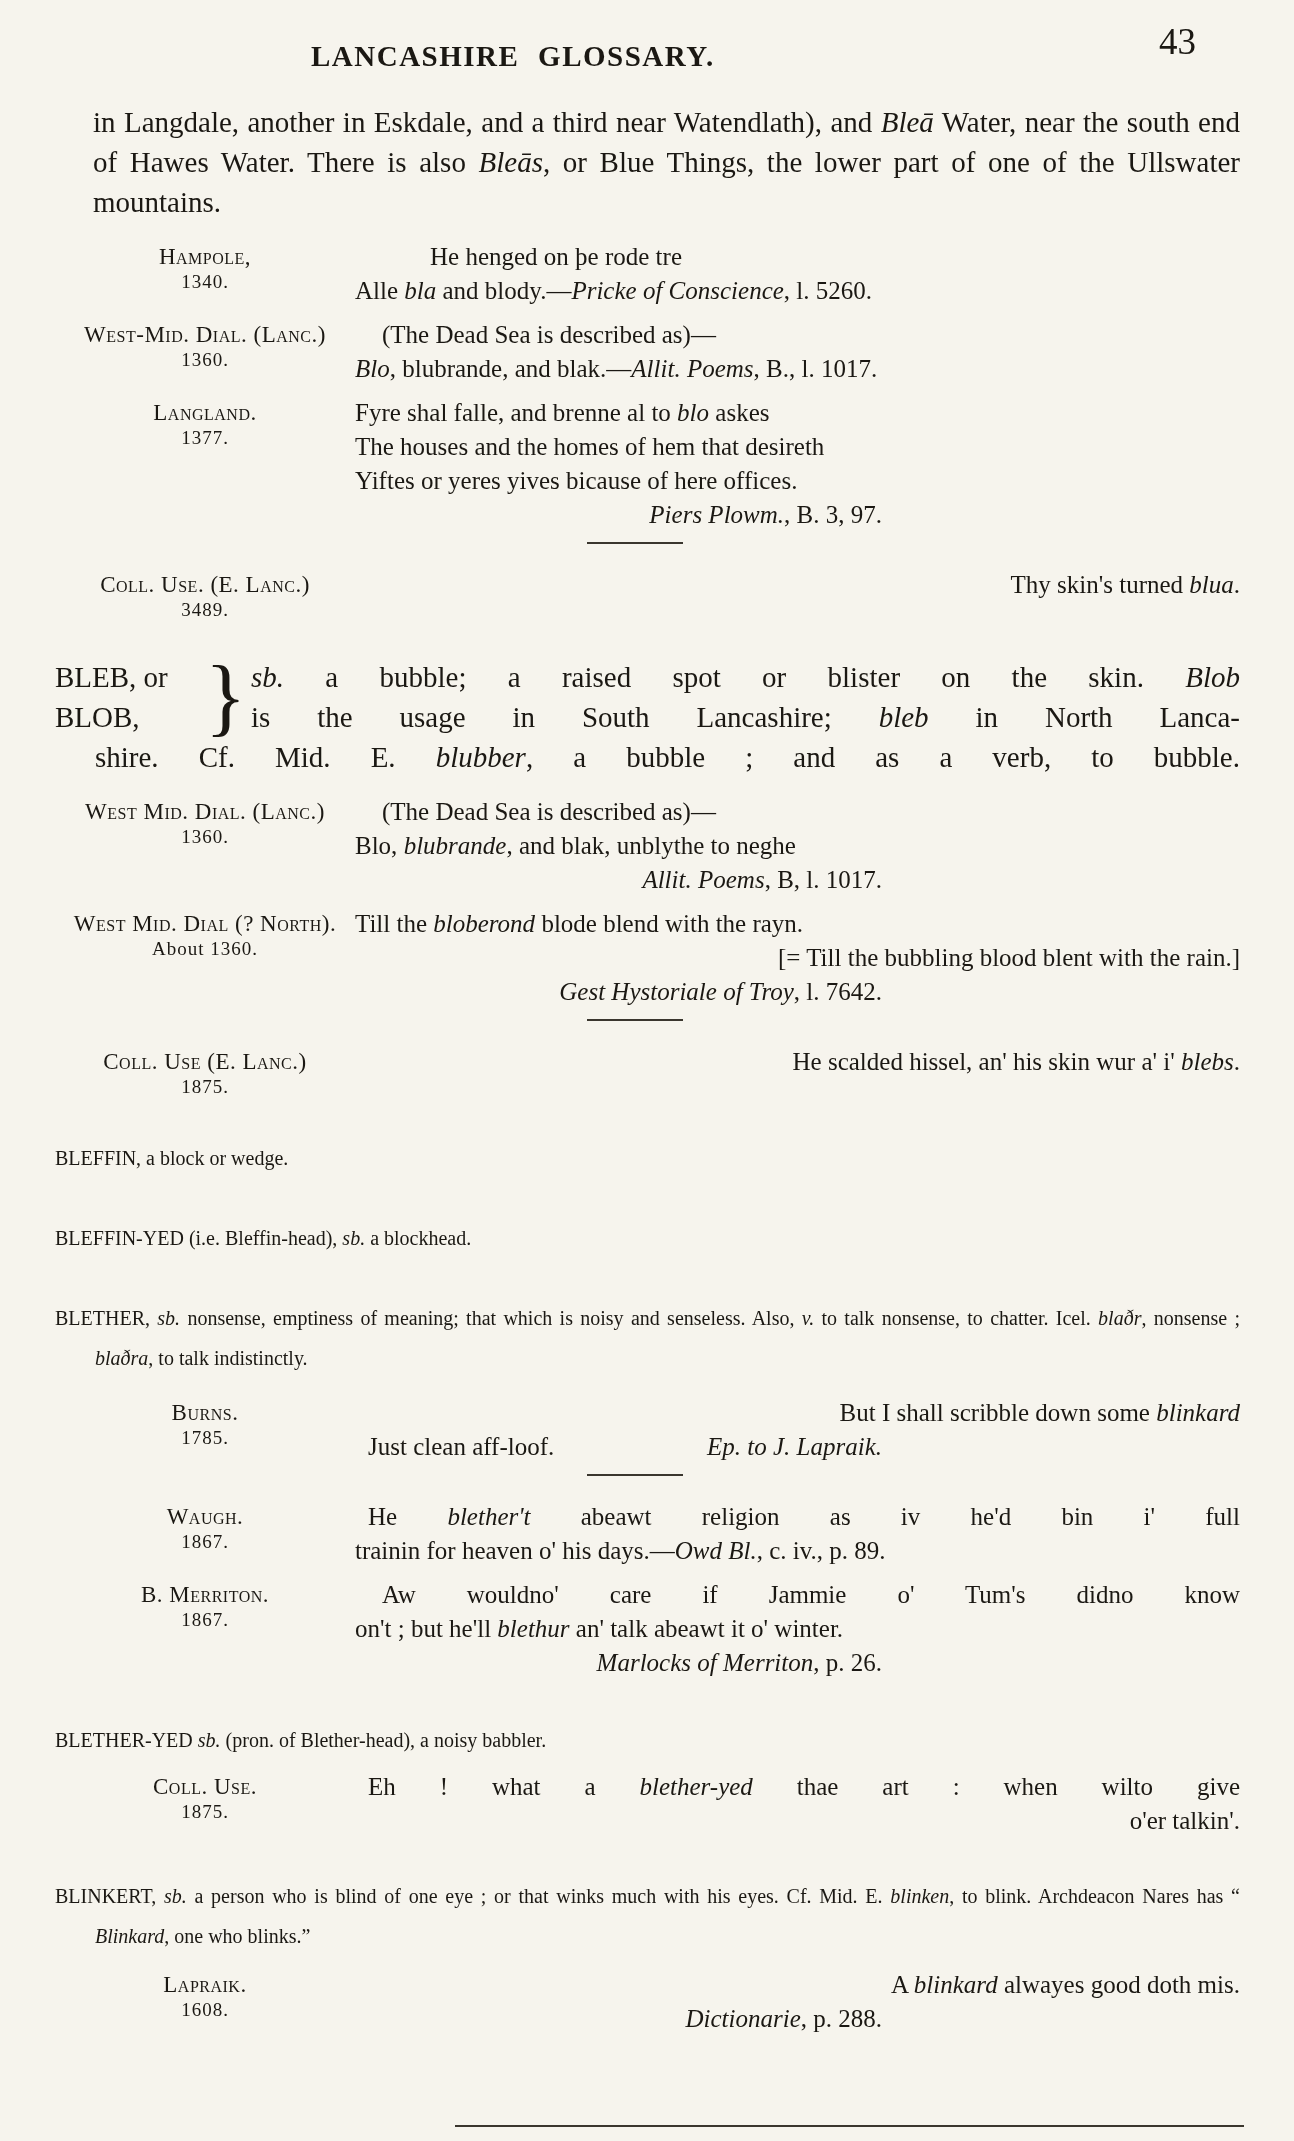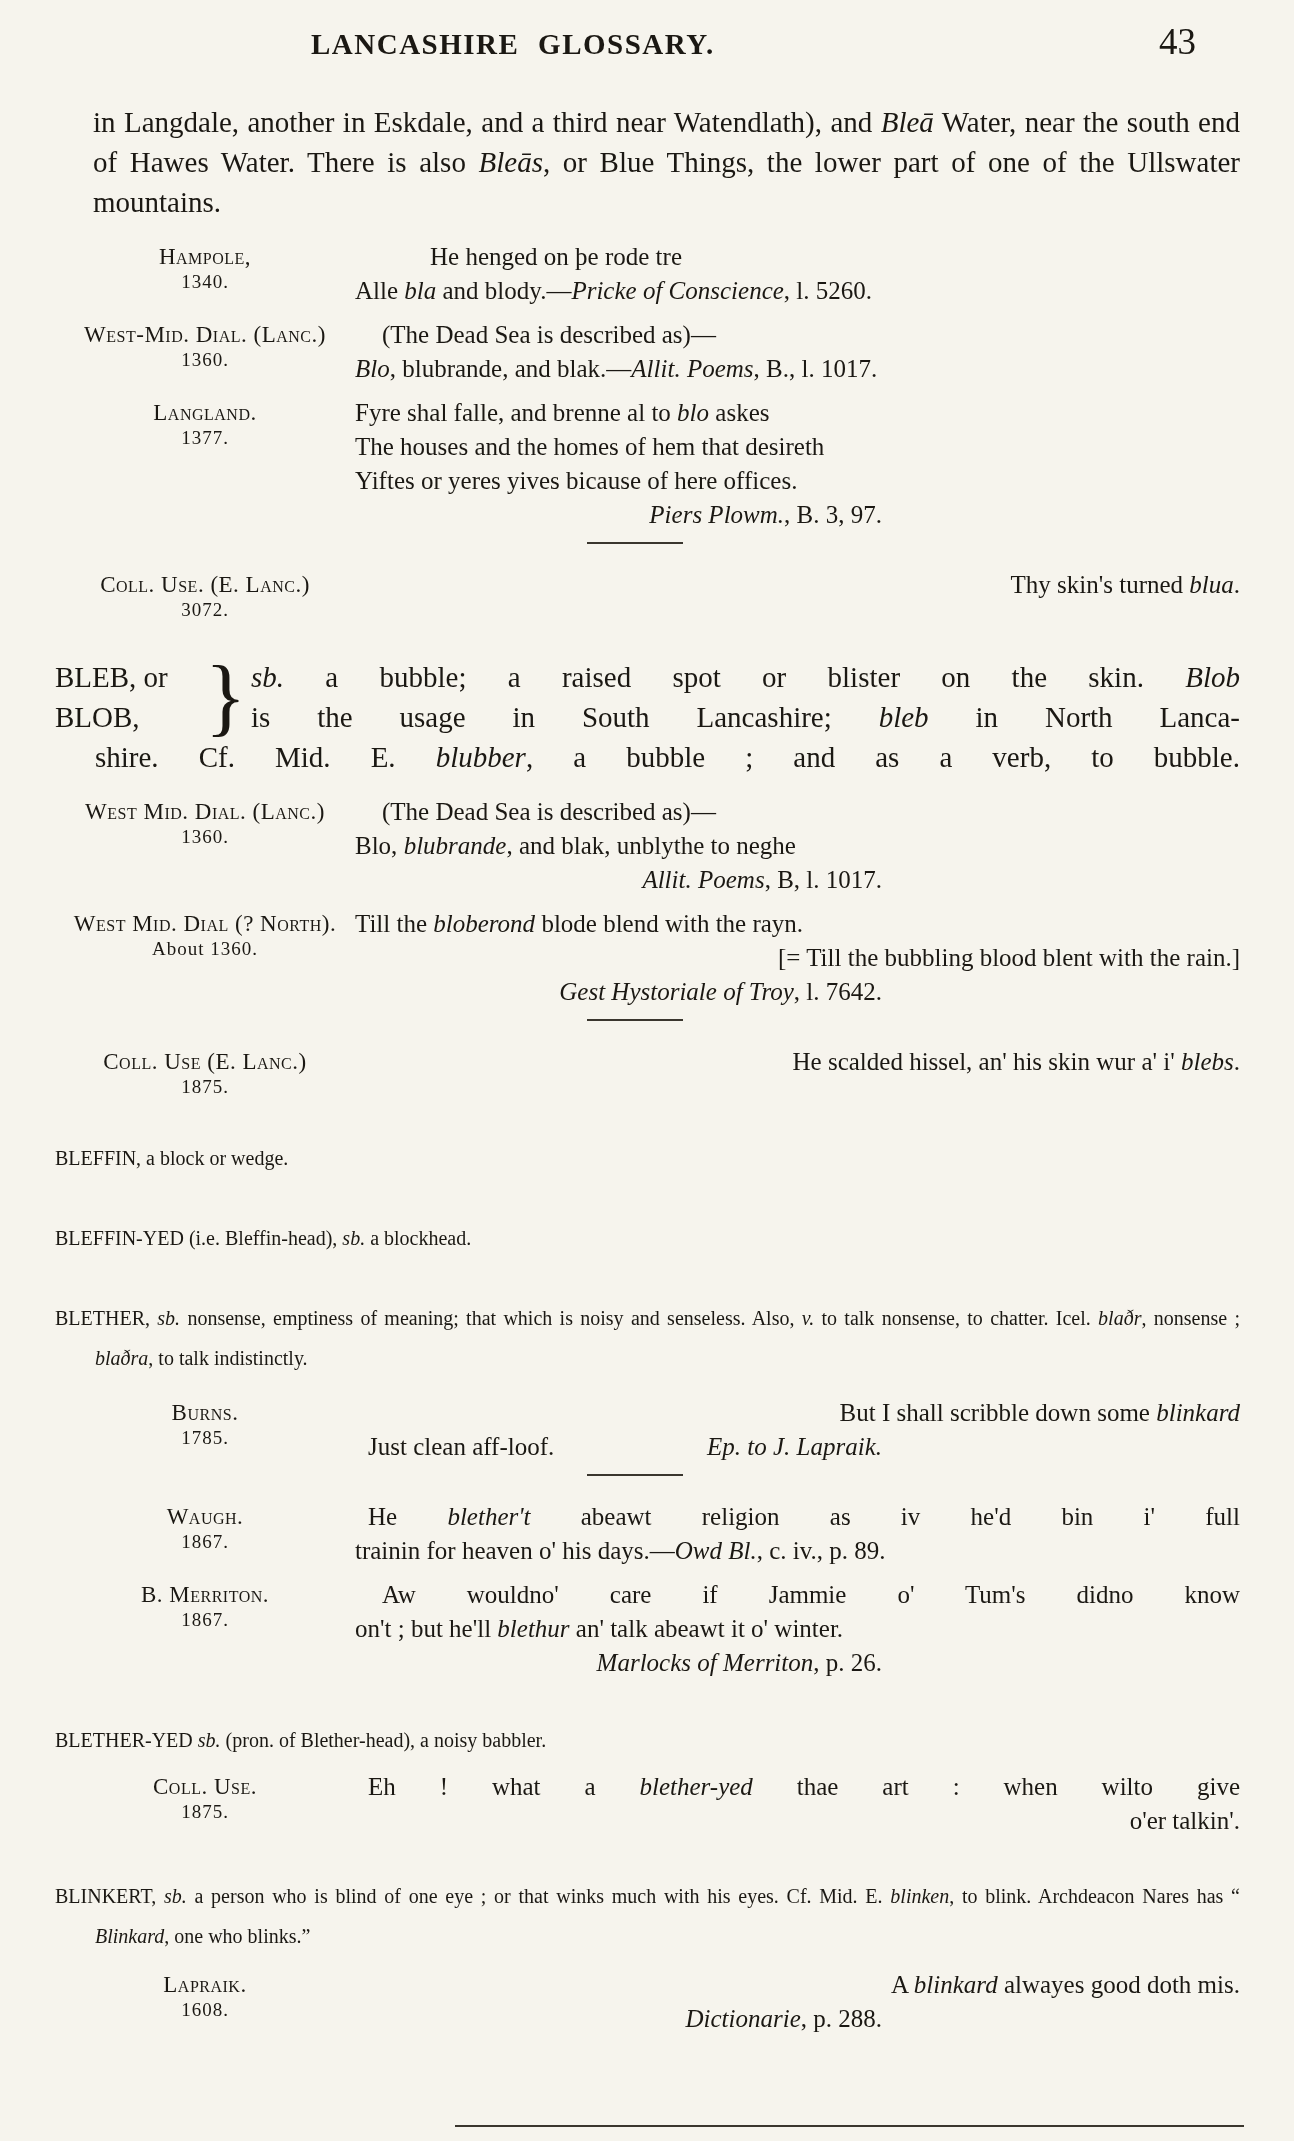--- a/index.html
+++ b/index.html
@@ -11,21 +11,21 @@
     background:#f6f4ed;
     color:#1b1813;
     font-family:"Liberation Serif","DejaVu Serif",serif;
     box-sizing:border-box;
     padding:20px 54px 0 55px;
     overflow:hidden;
   }
   
   .hdr{position:relative;height:52px;}
   .hdr-title{
-    position:absolute;left:256px;top:8px;
+    position:absolute;left:256px;top:20px;
     font-size:29px;font-weight:700;letter-spacing:1.5px;word-spacing:10px;
   }
   .hdr-num{position:absolute;right:44px;top:0;font-size:37px;margin-left:16px;}
   
   .intro{
     margin:30px 0 0 38px;
     font-size:29px;line-height:40px;
     text-align:justify;
   }
   
@@ -103,21 +103,21 @@
         <div class="line">Fyre shal falle, and brenne al to <i>blo</i> askes</div>
         <div class="line">The houses and the homes of hem that desireth</div>
         <div class="line">Yiftes or yeres yives bicause of here offices.</div>
         <div class="line attr"><i>Piers Plowm.</i>, B. 3, 97.</div>
         <div class="rule"></div>
       </div>
     </div>
     <div class="cite mt">
       <div class="cite-src">
         <div class="src-name">Coll. Use. (E. Lanc.)</div>
-        <div class="src-date">3072.</div>
+        <div class="src-date">3489.</div>
       </div>
       <div class="cite-body">
         <div class="line i1">Thy skin's turned <i>blua</i>.</div>
       </div>
     </div>
   </div>
 
   <div class="bleb">
     <div class="bleb-row">
       <div class="bleb-heads">

